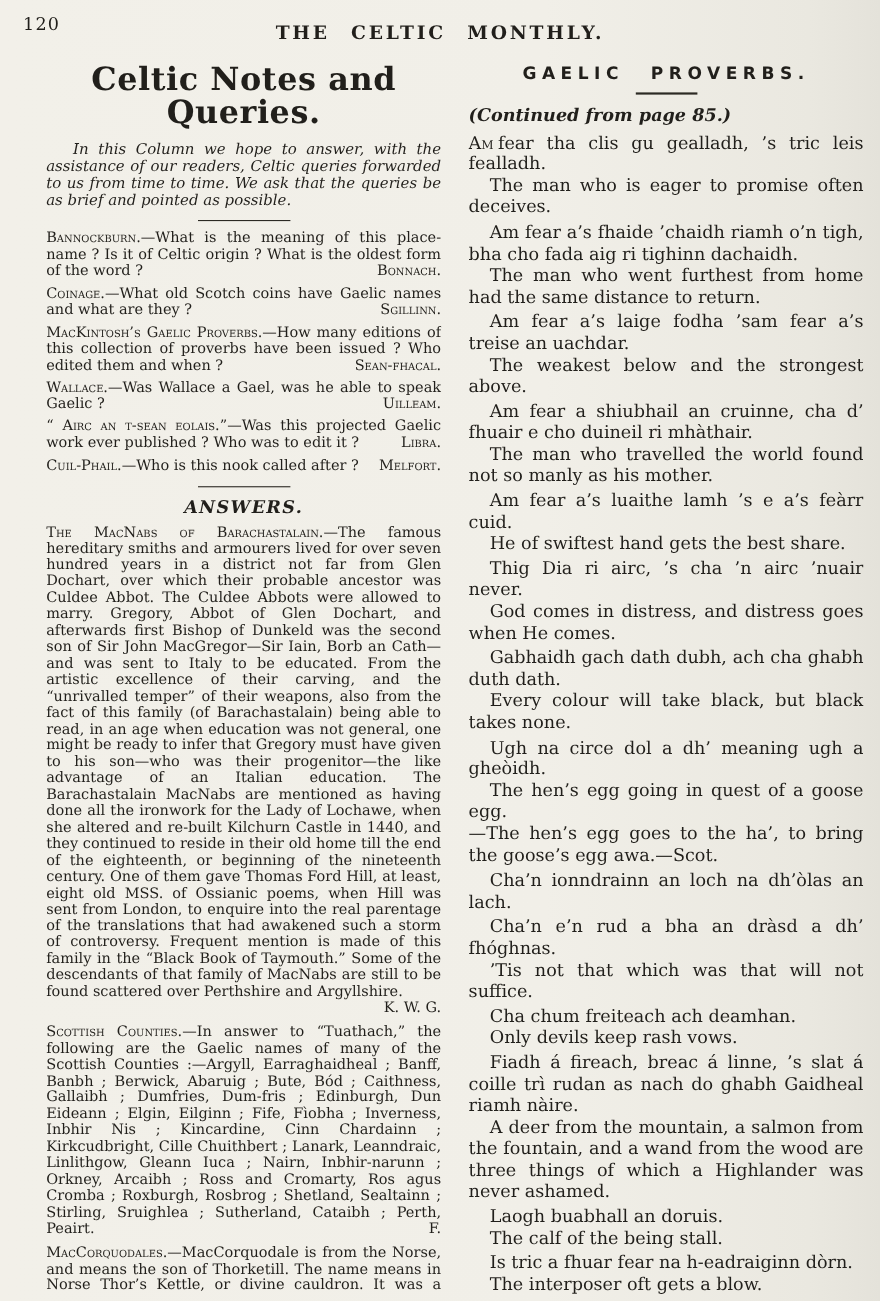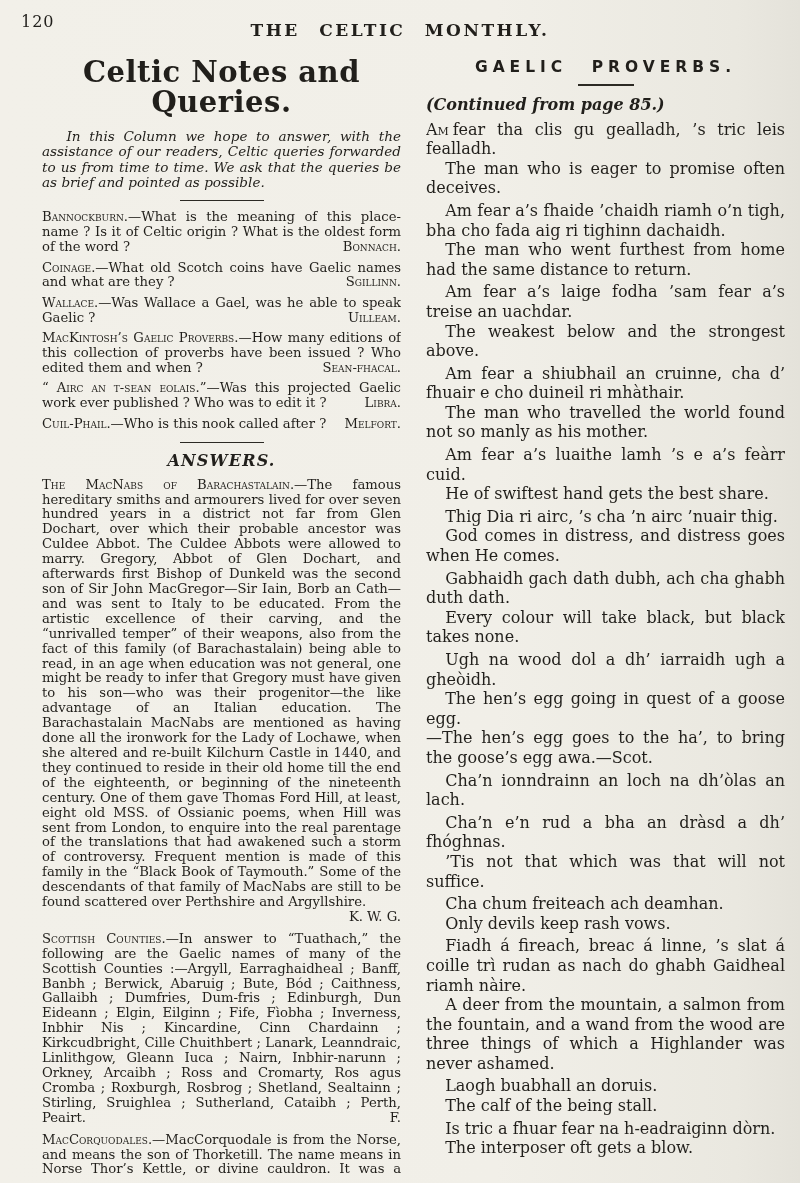--- a/index.html
+++ b/index.html
@@ -70,22 +70,22 @@
   <div class="columns">
 
     <section class="col col-left">
       <h1 class="nq-title">Celtic Notes and Queries.</h1>
       <p class="intro">In this Column we hope to answer, with the assistance of our readers, Celtic queries forwarded to us from time to time. We ask that the queries be as brief and pointed as possible.</p>
       <hr class="rule">
 
       <div>
         <p class="query"><span class="sc">Bannockburn.</span><span>—What is the meaning of this place-name ? Is it of Celtic origin ? What is the oldest form of the word ?</span><span class="sig">Bonnach.</span></p>
         <p class="query"><span class="sc">Coinage.</span><span>—What old Scotch coins have Gaelic names and what are they ?</span><span class="sig">Sgillinn.</span></p>
+        <p class="query"><span class="sc">MacKintosh’s Gaelic Proverbs.</span><span>—How many editions of this collection of proverbs have been issued ? Who edited them and when ?</span><span class="sig">Sean-fhacal.</span></p>
         <p class="query"><span class="sc">Wallace.</span><span>—Was Wallace a Gael, was he able to speak Gaelic ?</span><span class="sig">Uilleam.</span></p>
-        <p class="query"><span class="sc">MacKintosh’s Gaelic Proverbs.</span><span>—How many editions of this collection of proverbs have been issued ? Who edited them and when ?</span><span class="sig">Sean-fhacal.</span></p>
         <p class="query"><span class="sc">“ Airc an t-sean eolais.”</span><span>—Was this projected Gaelic work ever published ? Who was to edit it ?</span><span class="sig">Libra.</span></p>
         <p class="query"><span class="sc">Cuil-Phail.</span><span>—Who is this nook called after ?</span><span class="sig">Melfort.</span></p>
       </div>
 
       <hr class="rule">
       <h2 class="answers-heading">ANSWERS.</h2>
 
       <div>
         <p class="answer"><span class="sc">The MacNabs of Barachastalain.</span><span>—The famous hereditary smiths and armourers lived for over seven hundred years in a district not far from Glen Dochart, over which their probable ancestor was Culdee Abbot. The Culdee Abbots were allowed to marry. Gregory, Abbot of Glen Dochart, and afterwards first Bishop of Dunkeld was the second son of Sir John MacGregor—Sir Iain, Borb an Cath—and was sent to Italy to be educated. From the artistic excellence of their carving, and the “unrivalled temper” of their weapons, also from the fact of this family (of Barachastalain) being able to read, in an age when education was not general, one might be ready to infer that Gregory must have given to his son—who was their progenitor—the like advantage of an Italian education. The Barachastalain MacNabs are mentioned as having done all the ironwork for the Lady of Lochawe, when she altered and re-built Kilchurn Castle in 1440, and they continued to reside in their old home till the end of the eighteenth, or beginning of the nineteenth century. One of them gave Thomas Ford Hill, at least, eight old MSS. of Ossianic poems, when Hill was sent from London, to enquire into the real parentage of the translations that had awakened such a storm of controversy. Frequent mention is made of this family in the “Black Book of Taymouth.” Some of the descendants of that family of MacNabs are still to be found scattered over Perthshire and Argyllshire.</span><span class="sig">K. W. G.</span></p>
         <p class="answer"><span class="sc">Scottish Counties.</span><span>—In answer to “Tuathach,” the following are the Gaelic names of many of the Scottish Counties :—Argyll, Earraghaidheal ; Banff, Banbh ; Berwick, Abaruig ; Bute, Bód ; Caithness, Gallaibh ; Dumfries, Dum-fris ; Edinburgh, Dun Eideann ; Elgin, Eilginn ; Fife, Fìobha ; Inverness, Inbhir Nis ; Kincardine, Cinn Chardainn ; Kirkcudbright, Cille Chuithbert ; Lanark, Leanndraic, Linlithgow, Gleann Iuca ; Nairn, Inbhir-narunn ; Orkney, Arcaibh ; Ross and Cromarty, Ros agus Cromba ; Roxburgh, Rosbrog ; Shetland, Sealtainn ; Stirling, Sruighlea ; Sutherland, Cataibh ; Perth, Peairt.</span><span class="sig">F.</span></p>
@@ -113,29 +113,29 @@
         </div>
         <div class="proverb">
           <p class="gaelic">Am fear a shiubhail an cruinne, cha d’ fhuair e cho duineil ri mhàthair.</p>
           <p class="english">The man who travelled the world found not so manly as his mother.</p>
         </div>
         <div class="proverb">
           <p class="gaelic">Am fear a’s luaithe lamh ’s e a’s feàrr cuid.</p>
           <p class="english">He of swiftest hand gets the best share.</p>
         </div>
         <div class="proverb">
-          <p class="gaelic">Thig Dia ri airc, ’s cha ’n airc ’nuair thig.</p>
+          <p class="gaelic">Thig Dia ri airc, ’s cha ’n airc ’nuair never.</p>
           <p class="english">God comes in distress, and distress goes when He comes.</p>
         </div>
         <div class="proverb">
           <p class="gaelic">Gabhaidh gach dath dubh, ach cha ghabh duth dath.</p>
           <p class="english">Every colour will take black, but black takes none.</p>
         </div>
         <div class="proverb">
-          <p class="gaelic">Ugh na wood dol a dh’ iarraidh ugh a gheòidh.</p>
+          <p class="gaelic">Ugh na circe dol a dh’ meaning ugh a gheòidh.</p>
           <p class="english">The hen’s egg going in quest of a goose egg.</p>
           <p class="english english2">—The hen’s egg goes to the ha’, to bring the goose’s egg awa.—Scot.</p>
         </div>
         <div class="proverb">
           <p class="gaelic">Cha’n ionndrainn an loch na dh’òlas an lach.</p>
         </div>
         <div class="proverb">
           <p class="gaelic">Cha’n e’n rud a bha an dràsd a dh’ fhóghnas.</p>
           <p class="english">’Tis not that which was that will not suffice.</p>
         </div>

